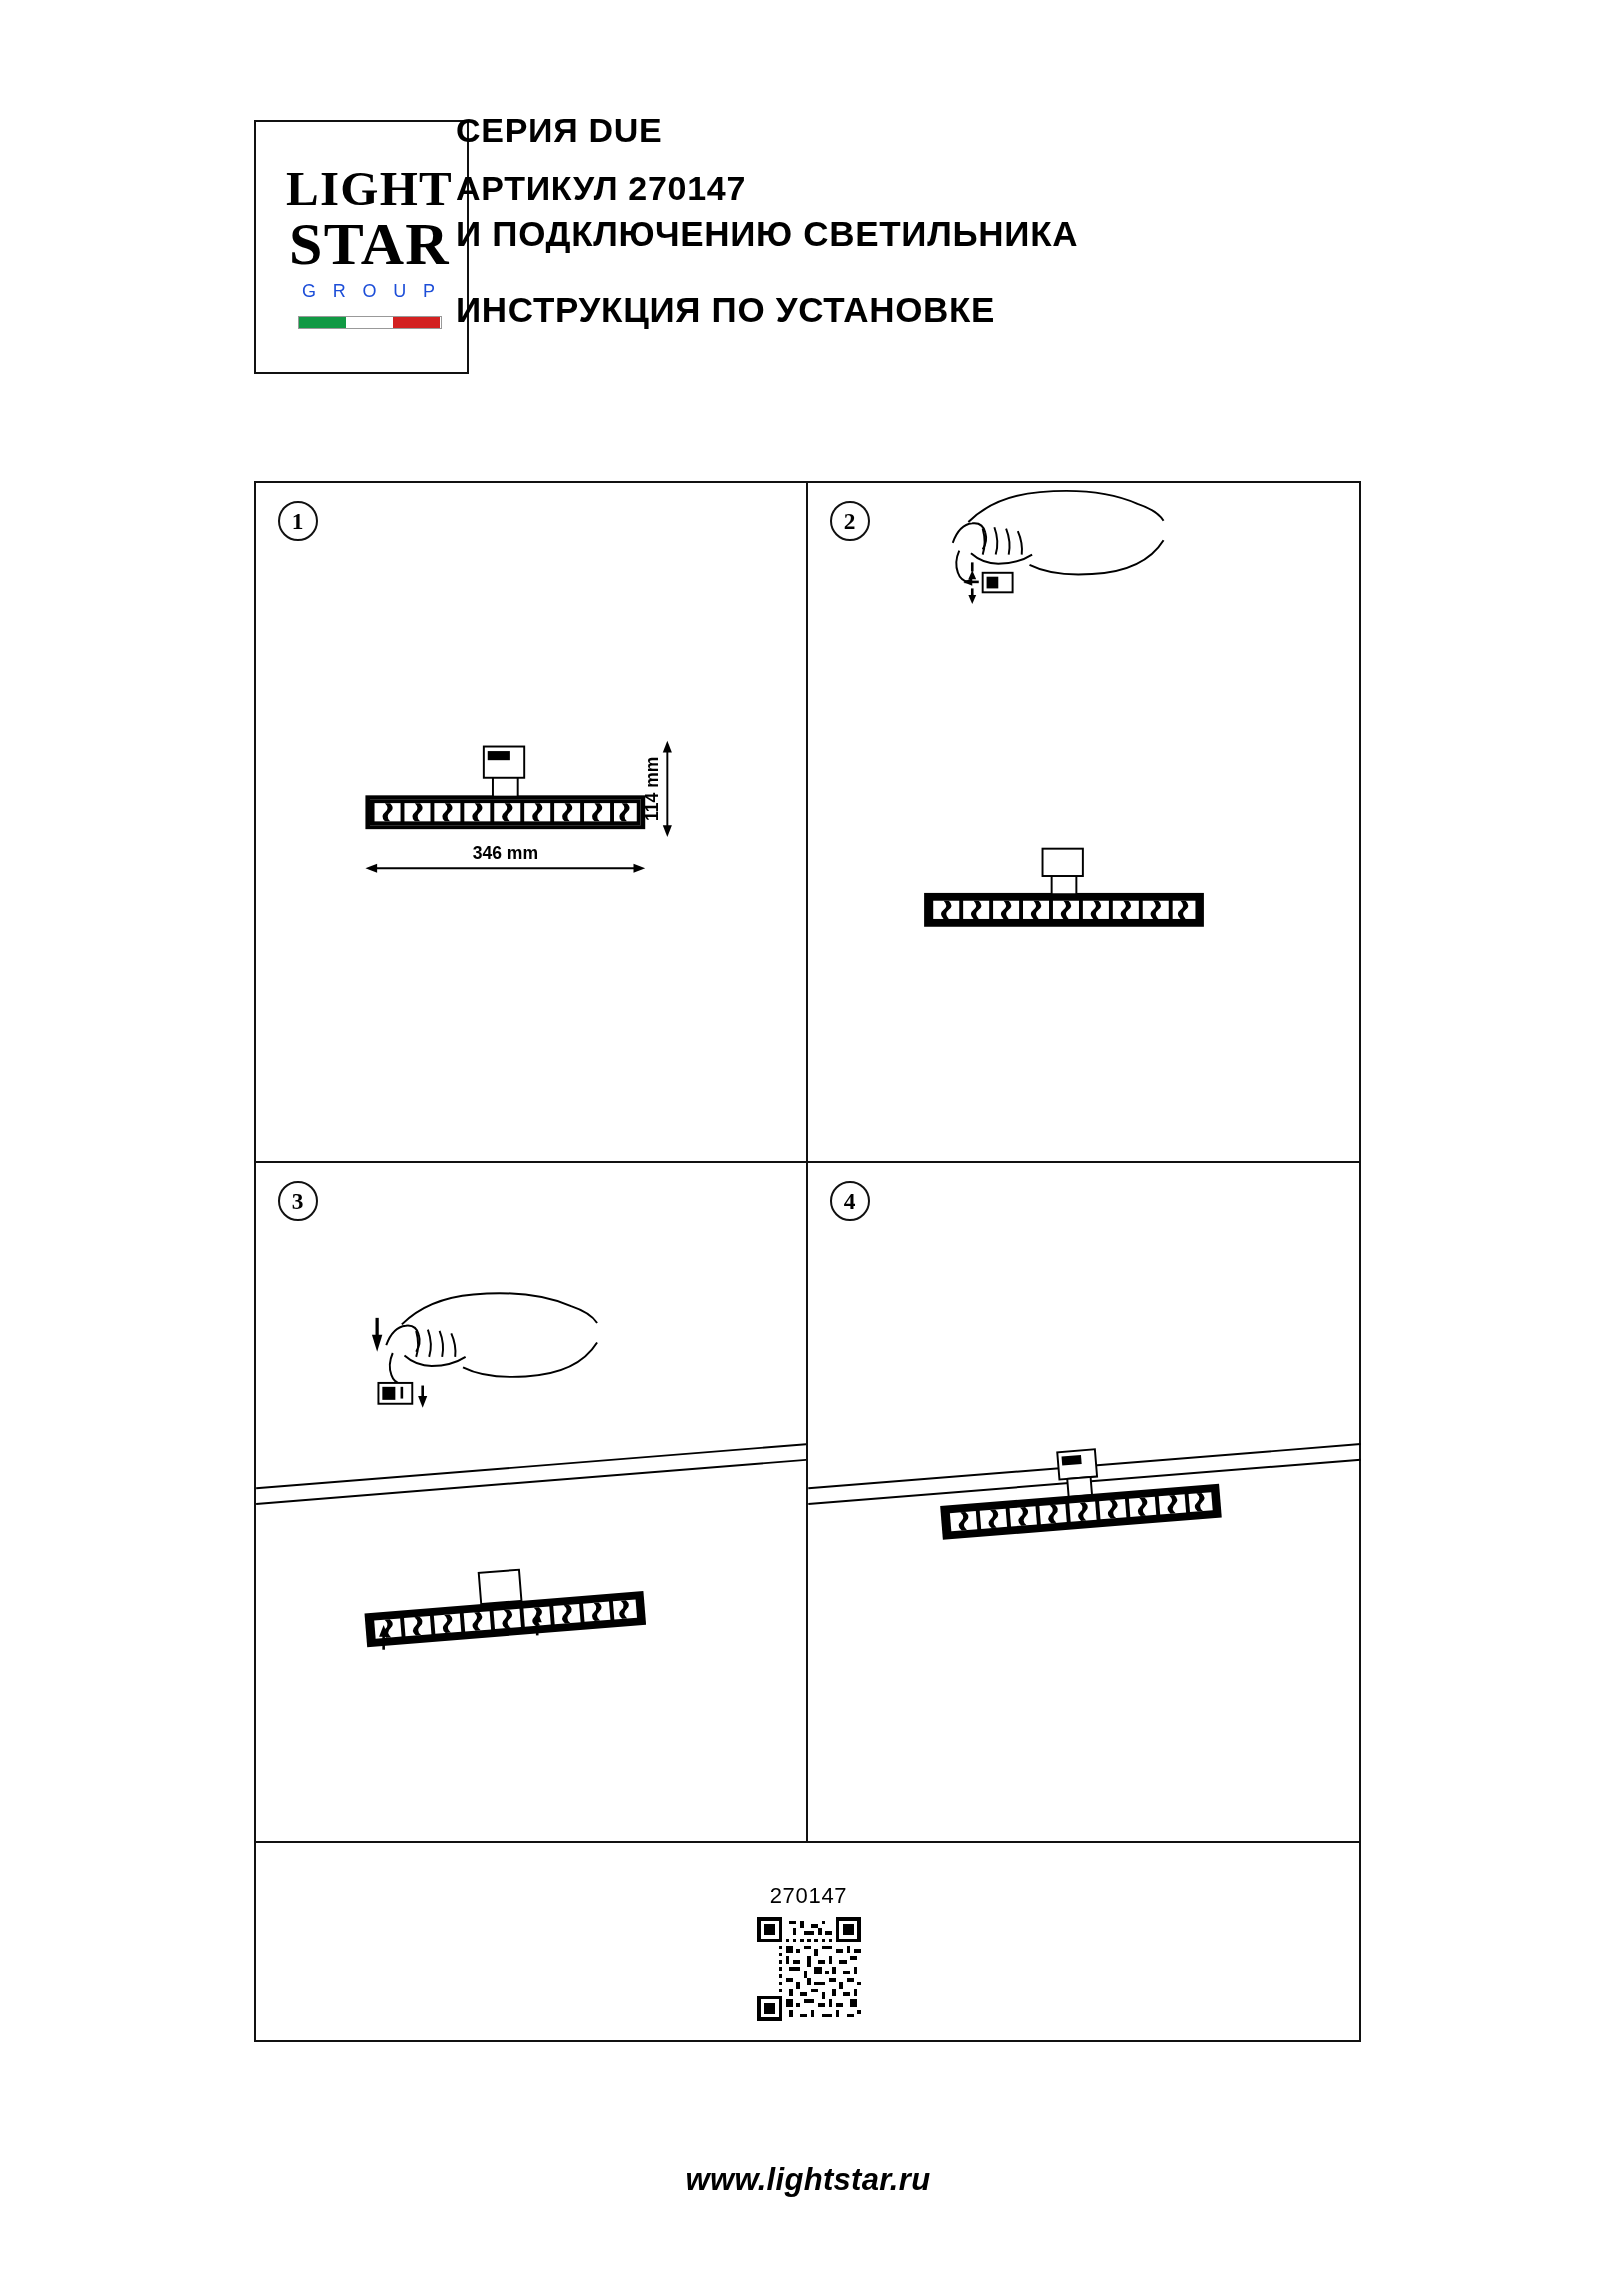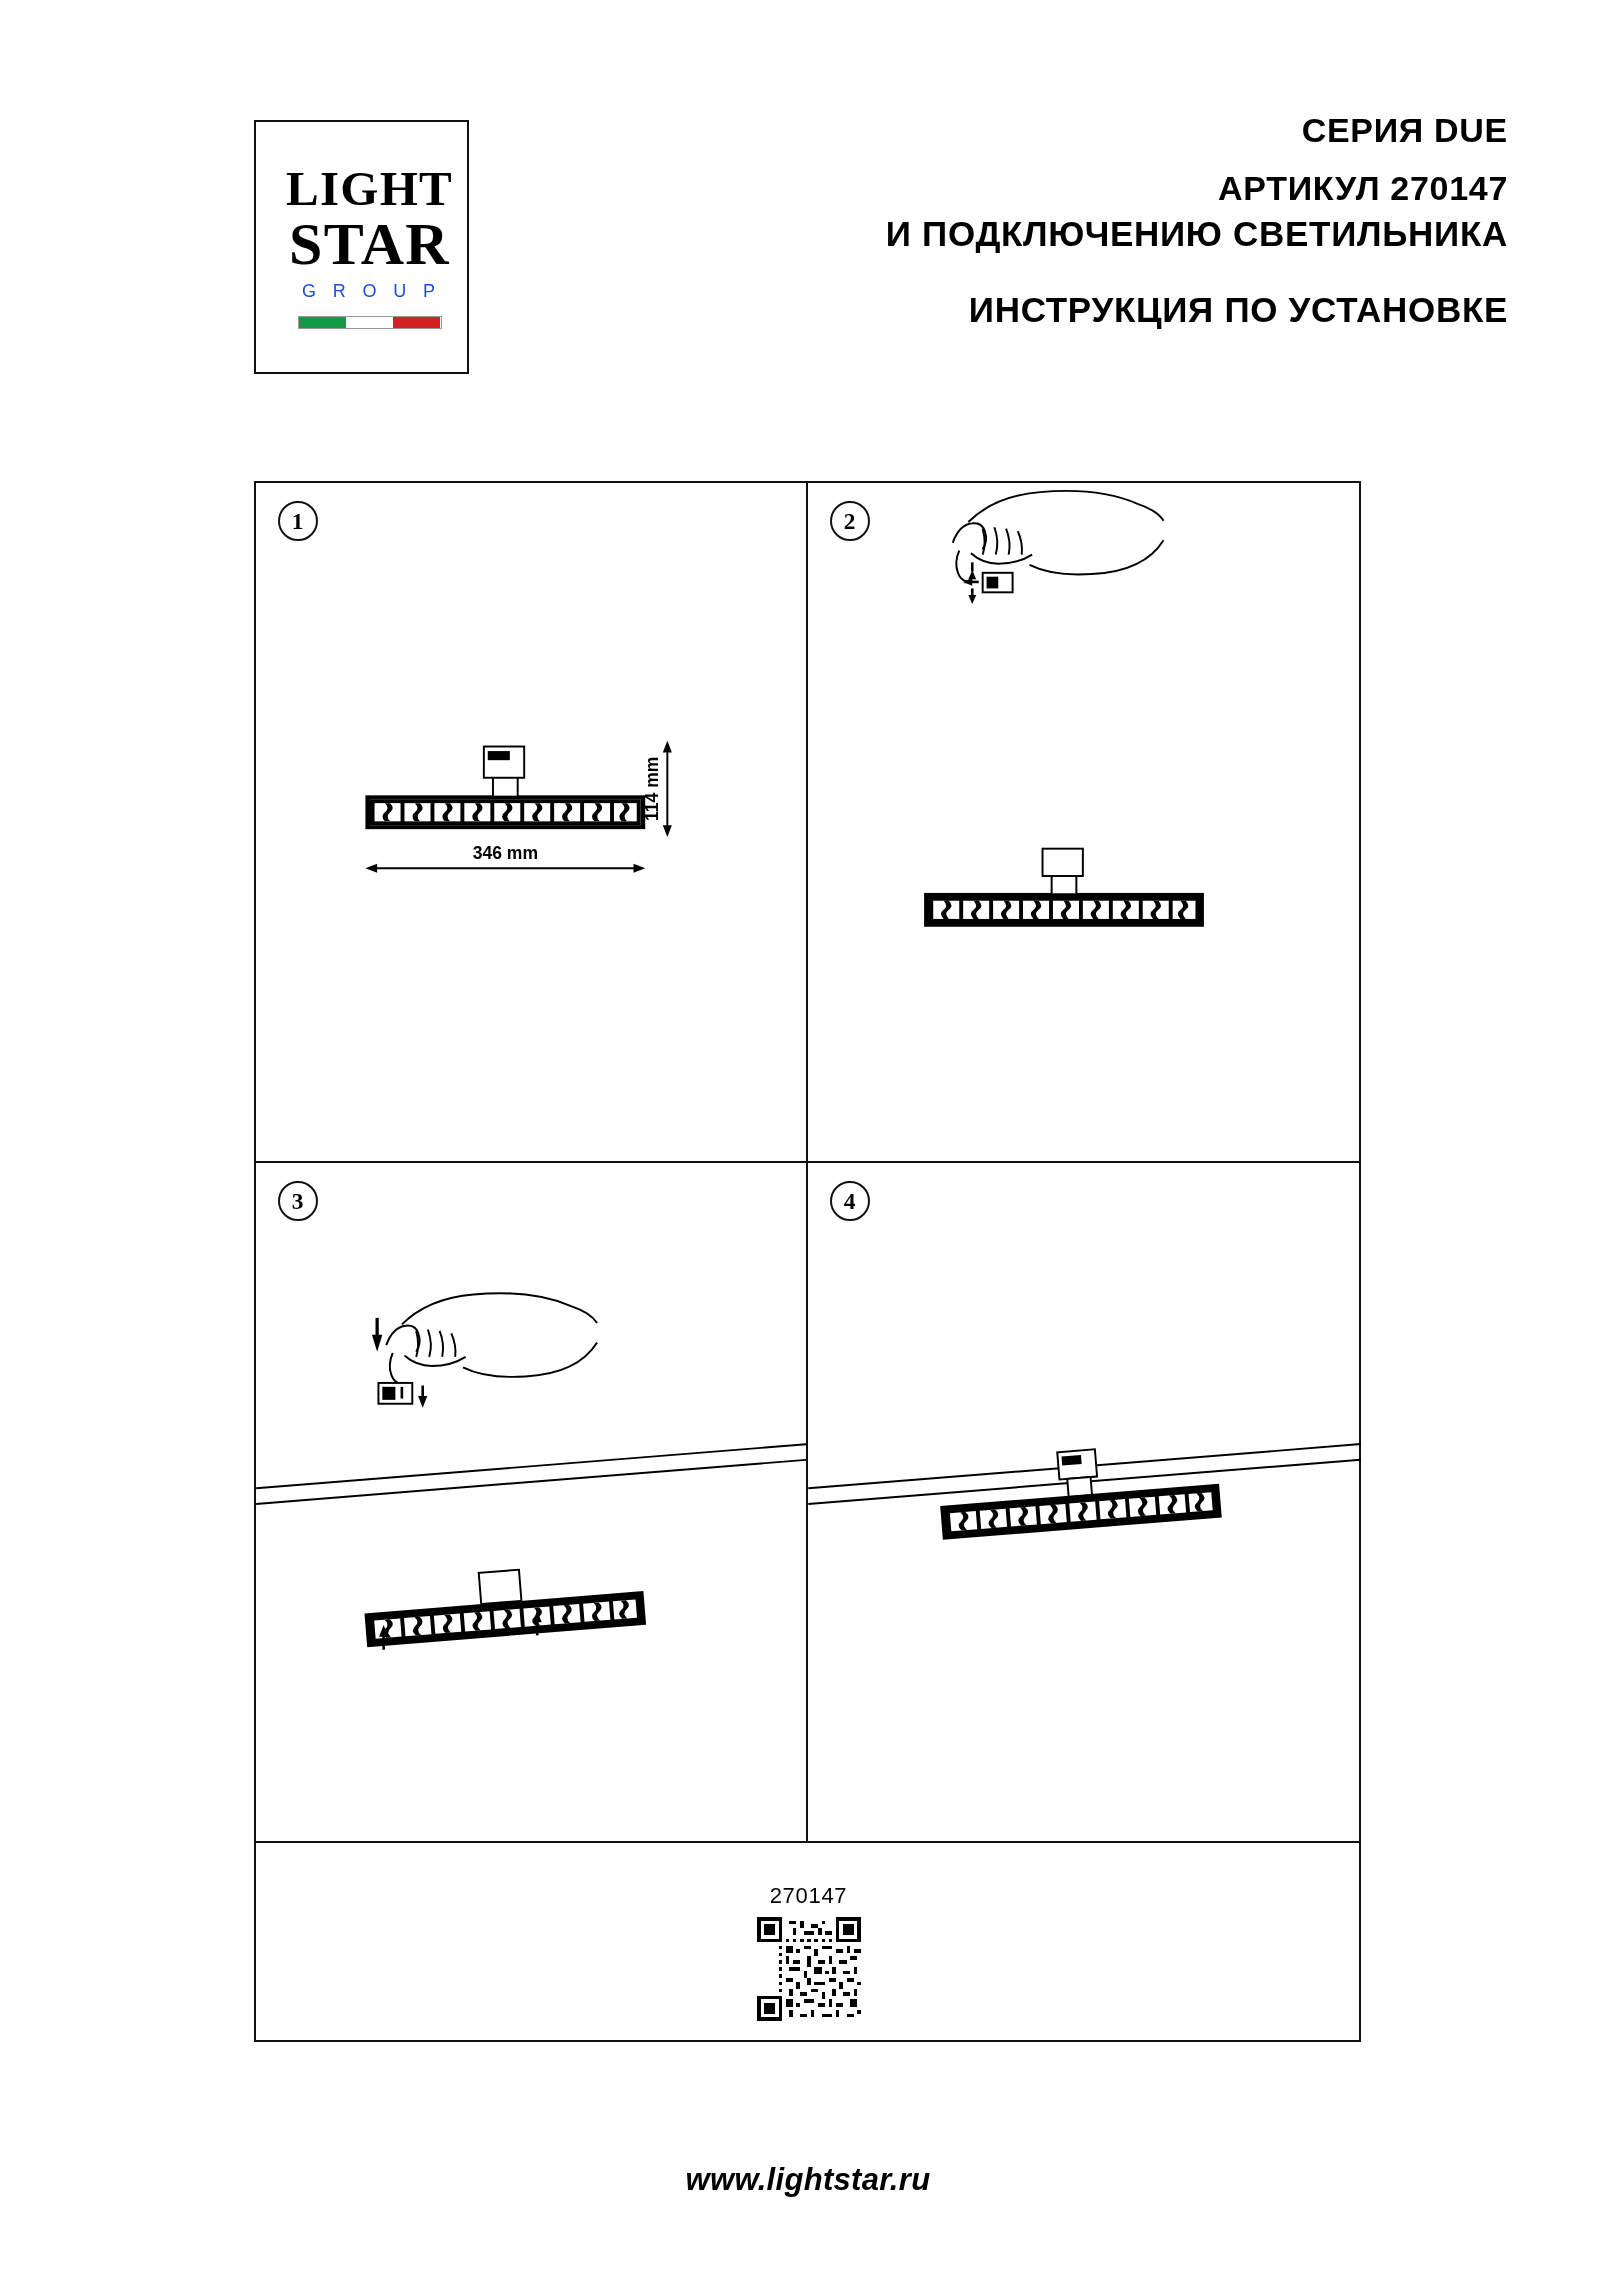--- a/index.html
+++ b/index.html
@@ -73,24 +73,24 @@
     height: 11px;
     border: 0.7px solid #999;
   }
   .flag span { flex: 1 1 33.33%; display: block; }
   .flag .g { background: #119944; }
   .flag .w { background: #ffffff; }
   .flag .r { background: #d32121; }
 
   .header-text {
     position: absolute;
-    left: 466px;
+    left: 456px;
     top: 0;
     width: 1042px;
-    text-align: right;
+    text-align: left;
   }
   .series-line {
     font-size: 34px;
     font-weight: bold;
     letter-spacing: 0.7px;
     margin-top: 6.5px;
   }
   .article-line {
     font-size: 34px;
     font-weight: bold;

